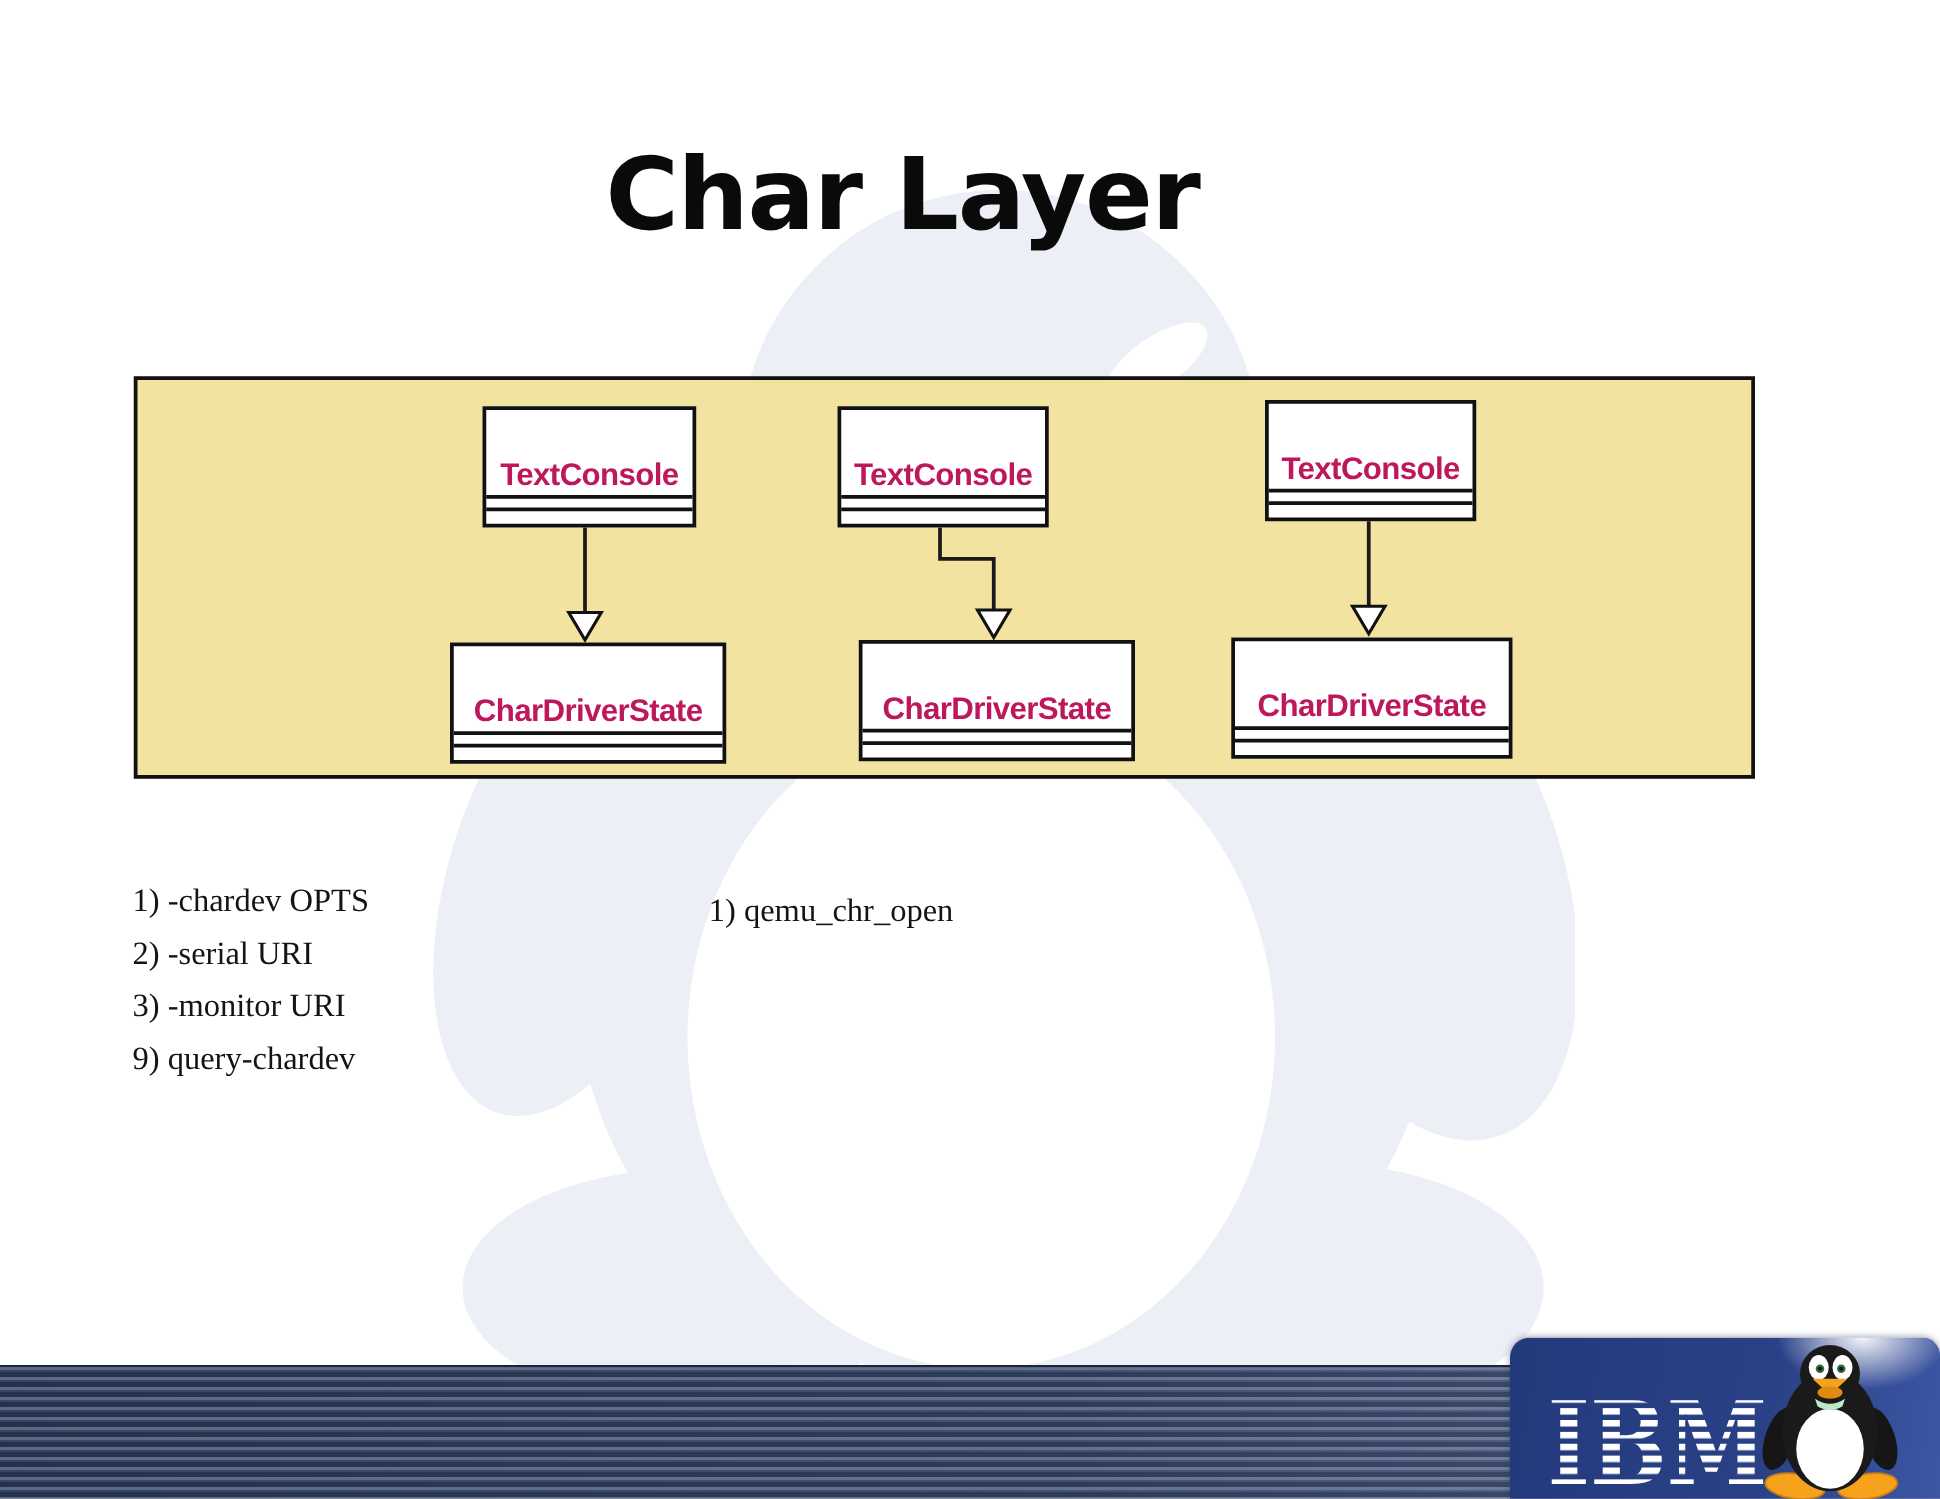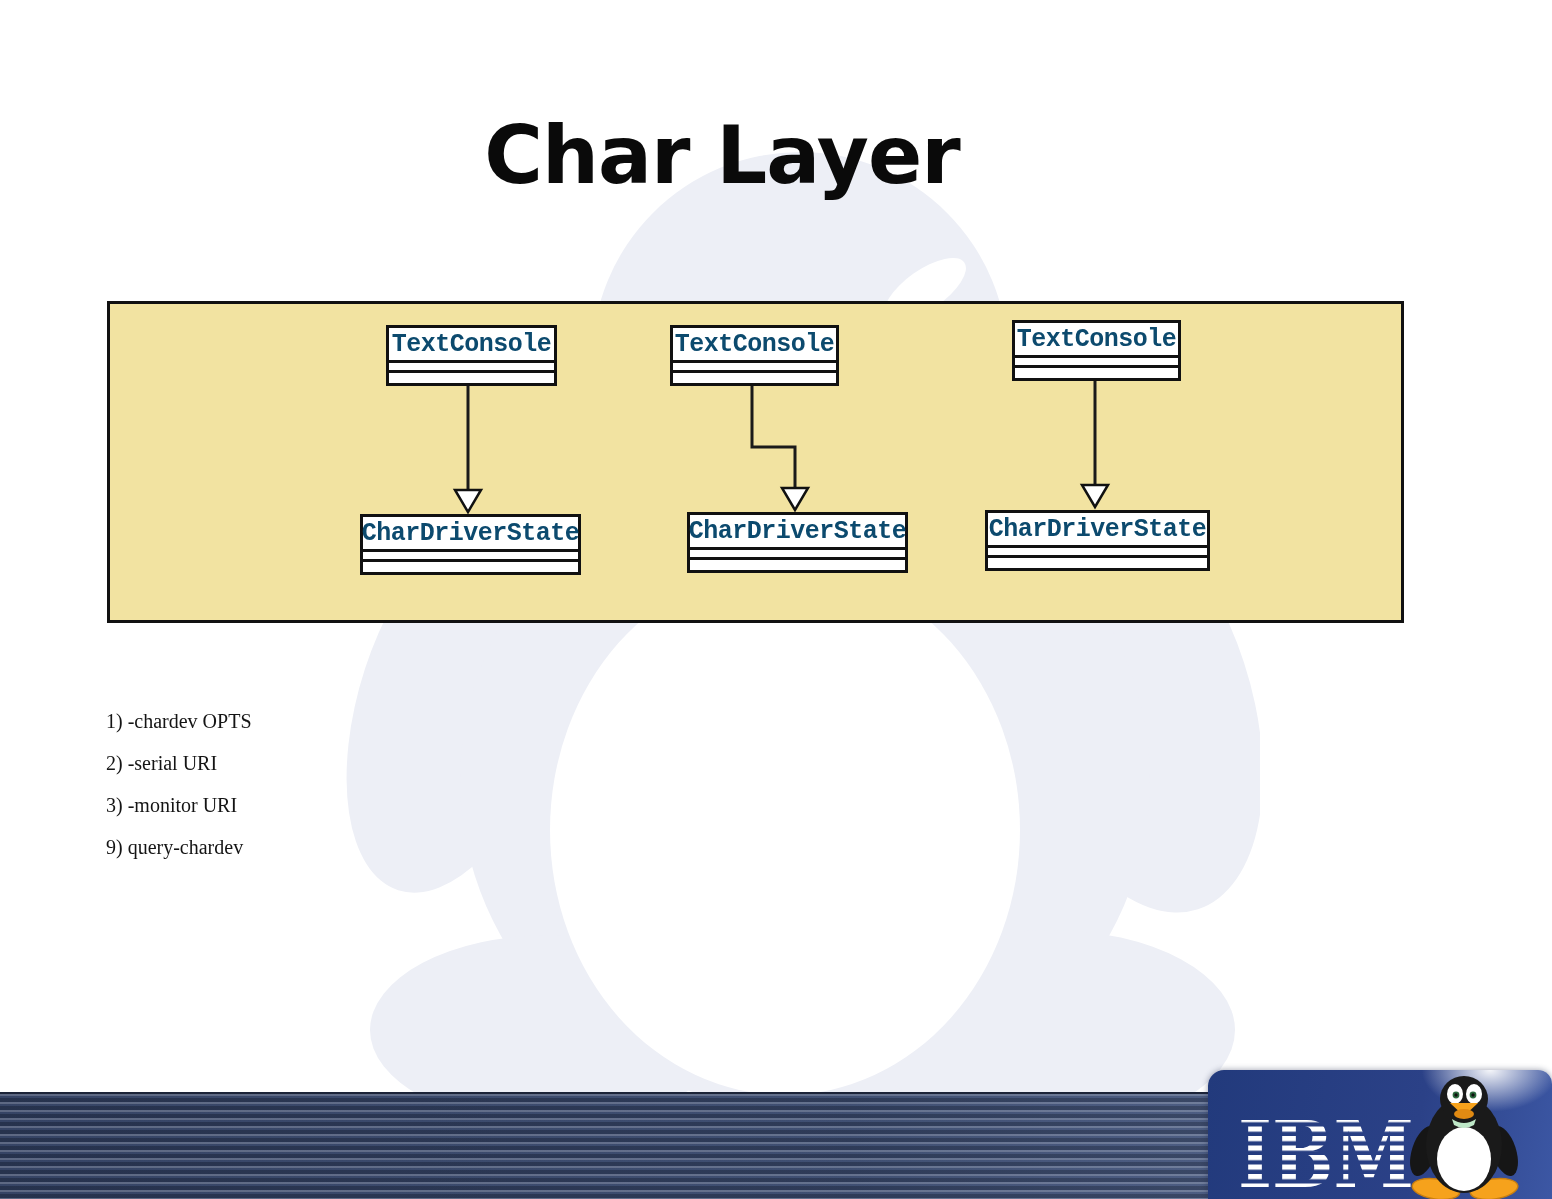--- a/index.html
+++ b/index.html
@@ -20,28 +20,28 @@
     position:absolute;left:107px;top:301px;width:1297px;height:322px;
     box-sizing:border-box;border:3px solid #111;background:#f2e3a1;z-index:2;
   }
   .arrow-layer{position:absolute;left:0;top:0;width:1291px;height:316px;}
   .uml{
     position:absolute;box-sizing:border-box;background:#ffffff;
     border:3px solid #111;z-index:3;
   }
   .uml .title-cell{
     height:32px;display:flex;align-items:center;justify-content:center;
-    font-family:Liberation Mono, monospace;font-weight:bold;font-size:25px;
-    letter-spacing:-0.5px;color:#0c4a6e;border-bottom:3px solid #111;white-space:nowrap;
+    font-family:Liberation Sans, sans-serif;font-weight:bold;font-size:25px;
+    letter-spacing:-0.5px;color:#be185d;border-bottom:3px solid #111;white-space:nowrap;margin-top:36px;
   }
   .uml .attr-cell{height:7px;border-bottom:3px solid #111;}
   .uml .op-cell{height:10px;}
   
   .notes{
-    position:absolute;font-family:"Liberation Serif",serif;font-size:20px;
+    position:absolute;font-family:"Liberation Serif",serif;font-size:26px;
     line-height:42px;color:#141414;z-index:2;white-space:nowrap;
   }
   .notes-left{left:106px;top:700px;}
   .notes-right{left:567px;top:708px;}
   
   .footer-bar{
     position:absolute;left:0;top:1092px;width:1552px;height:107px;z-index:3;
     border-top:2px solid #1c2438;box-sizing:border-box;
     background:
       repeating-linear-gradient(180deg,
@@ -134,20 +134,21 @@
 </div>
 
 <div class="notes notes-left">
   <div>1) -chardev OPTS</div>
   <div>2) -serial URI</div>
   <div>3) -monitor URI</div>
   <div>9) query-chardev</div>
 </div>
 
 <div class="notes notes-right">
+  <div>1) qemu_chr_open</div>
 </div>
 
 <div class="footer-bar"></div>
 
 <div class="ibm-card">
   <svg class="ibm-logo" viewBox="0 0 180 76">
     <defs>
       <pattern id="ibm-stripes" patternUnits="userSpaceOnUse" width="180" height="9.5">
         <rect x="0" y="0" width="180" height="5.2" fill="#ffffff"></rect>
       </pattern>

